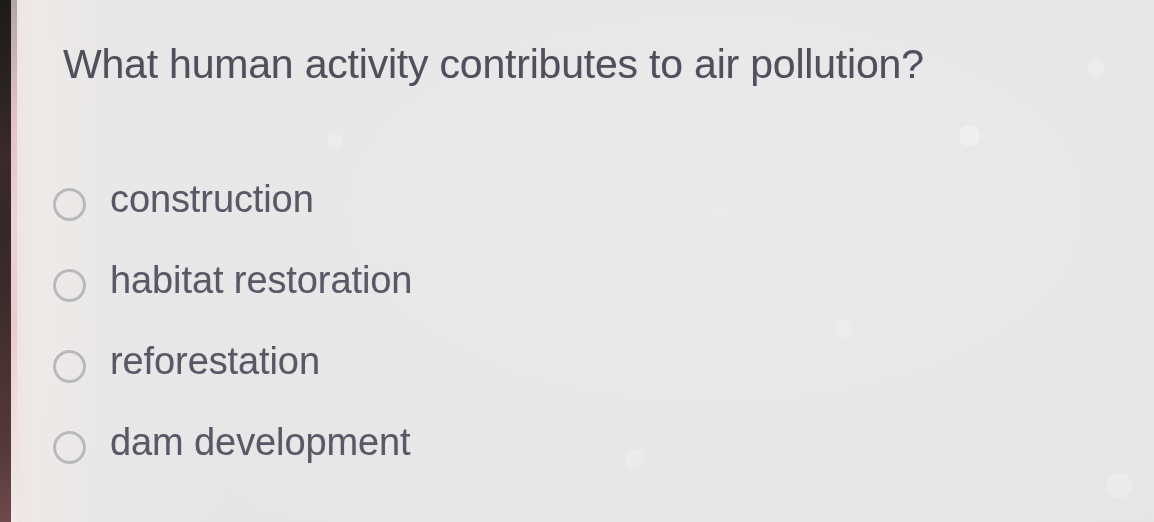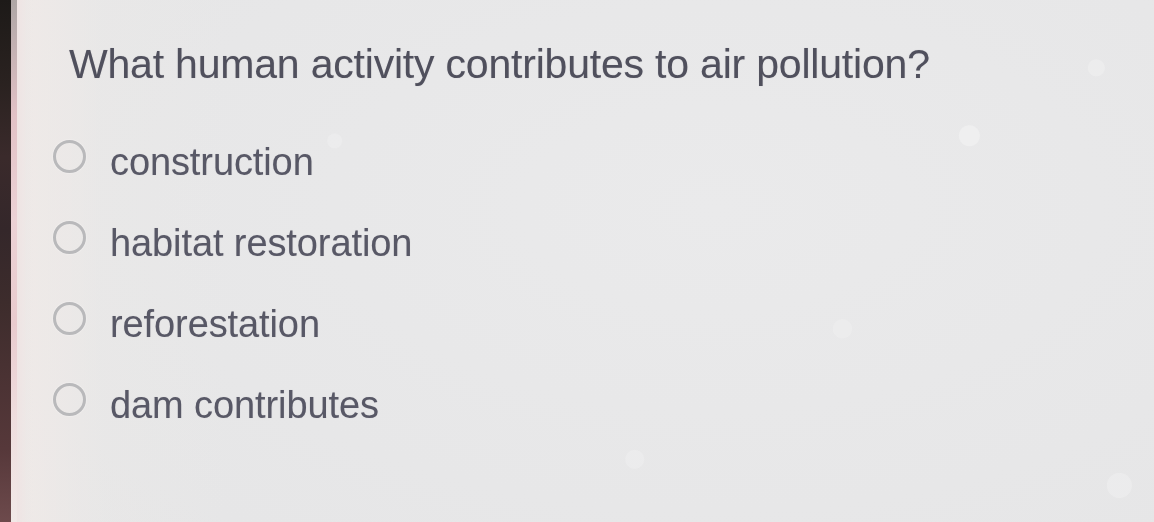--- a/index.html
+++ b/index.html
@@ -68,40 +68,40 @@
   }
 
   
   .content {
     position: absolute;
     inset: 0;
   }
 
   .question {
     position: absolute;
-    left: 69px;
+    left: 63px;
     top: 39px;
     font-size: 41px;
     line-height: 50px;
     color: #50505d;
     letter-spacing: -0.2px;
     white-space: nowrap;
     text-shadow: 0 0 1px rgba(80,80,93,0.25);
   }
 
   .options {
     position: absolute;
     left: 53px;
     top: 140px;
     width: 700px;
   }
 
   .option-row {
     display: flex;
-    align-items: flex-start;
+    align-items: flex-end;
     height: 81px;
   }
 
   .radio {
     flex: 0 0 auto;
     width: 33px;
     height: 33px;
     border-radius: 50%;
     border: 3px solid #b9b9bb;
     box-sizing: border-box;
@@ -162,20 +162,20 @@
         <span class="option-label">habitat restoration</span>
       </div>
 
       <div class="option-row">
         <span class="radio"></span>
         <span class="option-label">reforestation</span>
       </div>
 
       <div class="option-row">
         <span class="radio"></span>
-        <span class="option-label">dam contributes</span>
+        <span class="option-label">dam development</span>
       </div>
 
     </div>
   </div>
 
   <div class="noise"></div>
 </div>
 
 </body></html>

